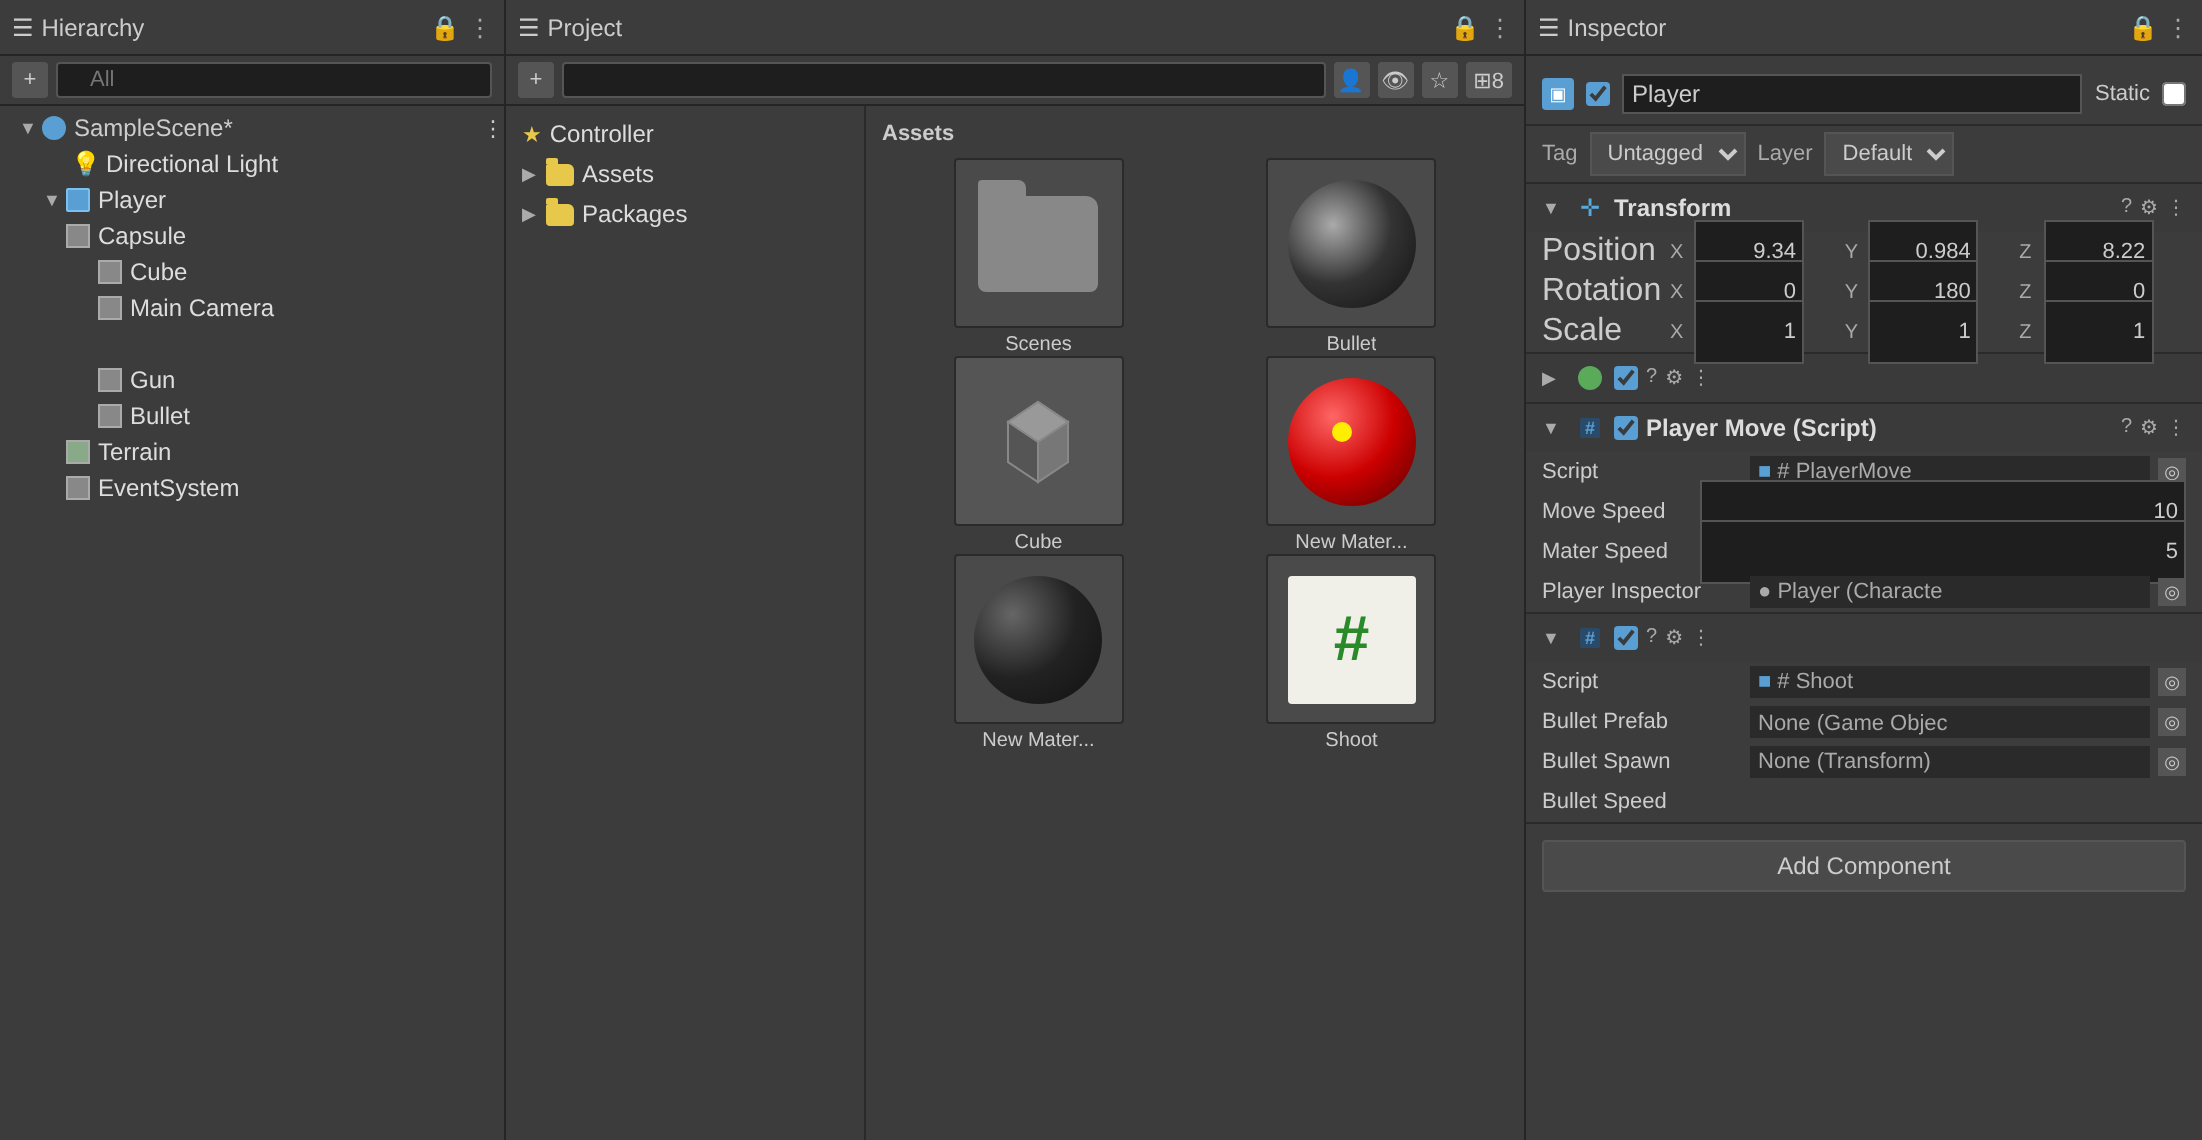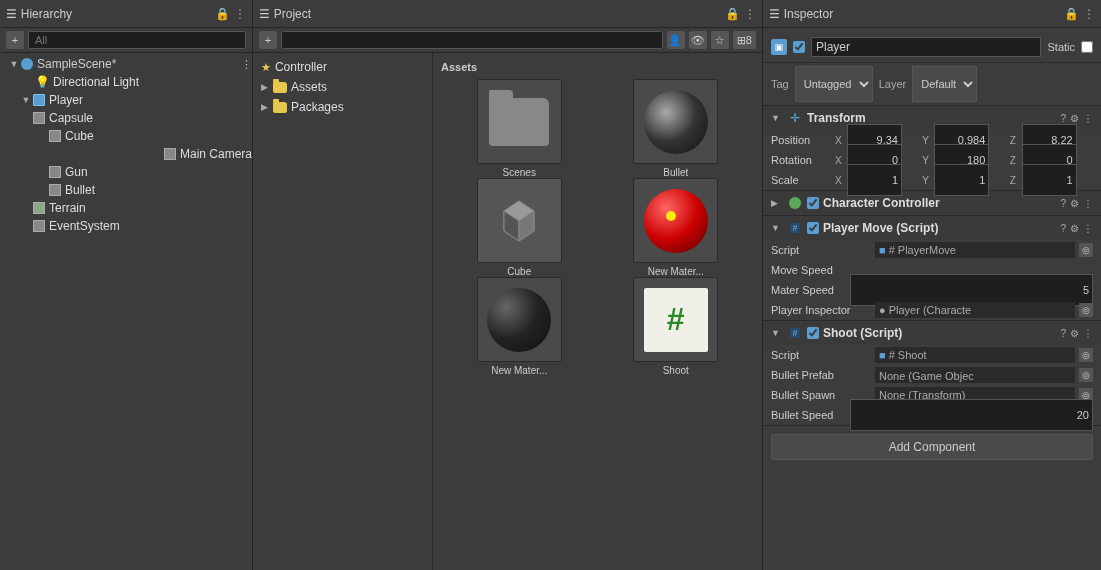--- a/index.html
+++ b/index.html
@@ -58,21 +58,21 @@
       padding: 3px 6px;
       background: #3c3c3c;
       border-bottom: 1px solid #252525;
       gap: 4px;
     }
     .search-box {
       flex: 1;
       background: #1e1e1e;
       border: 1px solid #555;
       color: #ccc;
-      padding: 2px 6px;
+      padding: 2px 16px;
       font-size: 11px;
       height: 18px;
       border-radius: 2px;
     }
     .btn-icon {
       width: 18px;
       height: 18px;
       background: #555;
       border: none;
       color: #ccc;
@@ -377,21 +377,21 @@
       gap: 6px;
       border-bottom: 1px solid #2a2a2a;
       font-size: 11px;
     }
     .tag-select {
       background: #4a4a4a;
       border: 1px solid #555;
       color: #ccc;
       padding: 1px 4px;
       font-size: 11px;
-      height: 36px;
+      height: 22px;
     }
 
     
     .section {
       border-bottom: 1px solid #2a2a2a;
     }
     .section-header {
       display: flex;
       align-items: center;
       padding: 4px 8px;
@@ -427,21 +427,21 @@
 
     .transform-row {
       display: flex;
       align-items: center;
       padding: 2px 8px;
       height: 20px;
       gap: 4px;
     }
     .transform-label {
       width: 60px;
-      font-size: 11px;
+      font-size: 16px;
       color: #ccc;
     }
     .transform-field {
       display: flex;
       align-items: center;
       gap: 2px;
       flex: 1;
     }
     .axis-label {
       font-size: 10px;
@@ -601,28 +601,28 @@
           </span>
         <span>Capsule</span>
       </div>
       <div class="tree-item" style="padding-left: 36px;">
         <span class="tree-arrow"></span>
         <span class="tree-icon">
             <span class="cube-icon"></span>
           </span>
         <span>Cube</span>
       </div>
-      <div class="tree-item" style="padding-left: 36px; justify-content: flex-end;">
+      <div class="tree-item" style="padding-left: 36px;">
         <span class="tree-arrow"></span>
         <span class="tree-icon">
             <span class="cube-icon"></span>
           </span>
         <span>Main Camera</span>
       </div>
-      <div class="tree-item" style="padding-left: 36px;">
+      <div class="tree-item" style="padding-left: 36px; margin-top: 18px;">
         <span class="tree-arrow"></span>
         <span class="tree-icon">
             <span class="cube-icon"></span>
           </span>
         <span>Gun</span>
       </div>
       <div class="tree-item" style="padding-left: 36px;">
         <span class="tree-arrow"></span>
         <span class="tree-icon">
             <span class="cube-icon"></span>
@@ -836,21 +836,20 @@
       </div>
 
       
       <div class="section">
         <div class="section-header">
           <span class="section-arrow">▶</span>
           <span class="section-icon">
             <span style="width:12px;height:12px;background:#5aaa5a;border-radius:50%;display:inline-block;"></span>
           </span>
           <input type="checkbox" class="component-checkbox" checked="" style="">
-          <span class="section-title">Character Controller</span>
           <div class="section-btns">
             <span>?</span>
             <span>⚙</span>
             <span>⋮</span>
           </div>
         </div>
       </div>
 
       
       <div class="section script-section">
@@ -870,20 +869,21 @@
         <div class="script-row">
           <span class="script-label">Script</span>
           <div class="script-value">
             <span style="color:#5a9fd4;">■</span>
             <span># PlayerMove</span>
           </div>
           <button class="select-btn">◎</button>
         </div>
         <div class="script-row">
           <span class="script-label">Move Speed</span>
+          <input class="num-input" type="text" style="width: 100%;" value="10">
         </div>
         <div class="script-row">
           <span class="script-label">Mater Speed</span>
           <input class="num-input" type="text" style="width: 100%;" value="5">
         </div>
         <div class="script-row">
           <span class="script-label">Player Inspector</span>
           <div class="script-value" style="flex:1;">
             <span>● Player (Characte</span>
           </div>
@@ -892,21 +892,20 @@
       </div>
 
       
       <div class="section script-section">
         <div class="section-header">
           <span class="section-arrow">▼</span>
           <span class="section-icon">
             <span class="script-hash">#</span>
           </span>
           <input type="checkbox" class="component-checkbox" checked="" style="">
-          <span class="section-title">Shoot (Script)</span>
           <div class="section-btns">
             <span>?</span>
             <span>⚙</span>
             <span>⋮</span>
           </div>
         </div>
         <div class="script-row">
           <span class="script-label">Script</span>
           <div class="script-value">
             <span style="color:#5a9fd4;">■</span>
@@ -923,21 +922,20 @@
         </div>
         <div class="script-row">
           <span class="script-label">Bullet Spawn</span>
           <div class="script-value" style="flex:1;">
             <span>None (Transform)</span>
           </div>
           <button class="select-btn">◎</button>
         </div>
         <div class="script-row">
           <span class="script-label">Bullet Speed</span>
-          <input class="num-input" type="text" style="width: 100%;" value="20">
         </div>
       </div>
 
       
       <button class="add-component-btn">Add Component</button>
     </div>
   </div>
 </div>
 
 </body></html>

